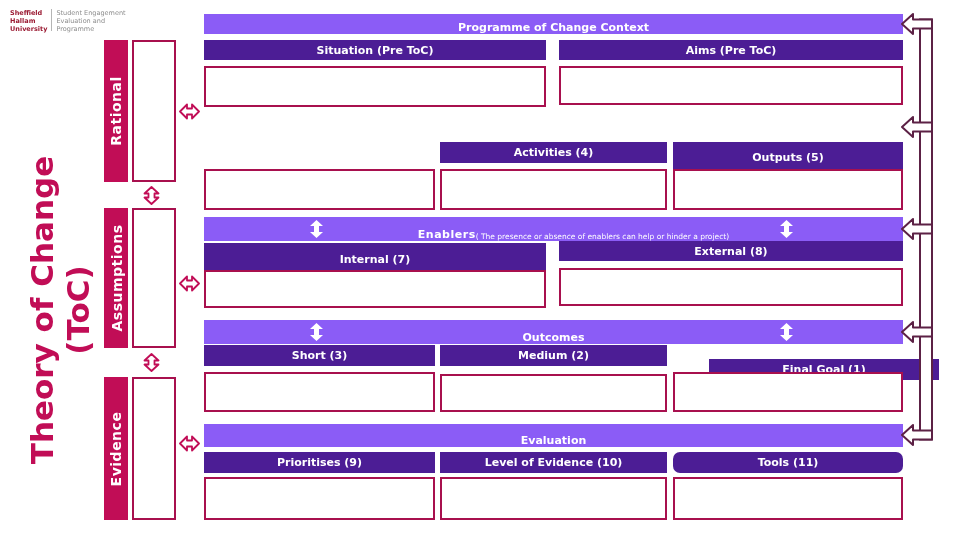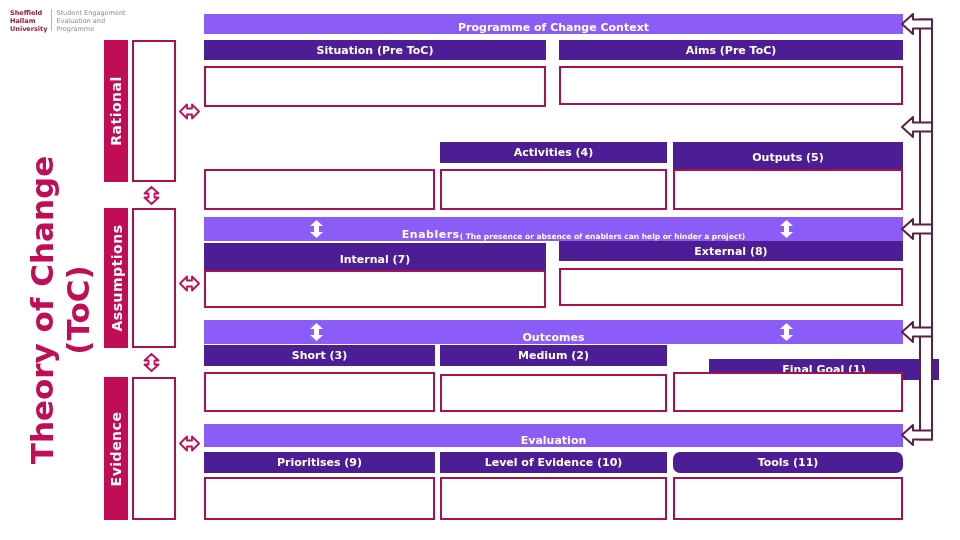--- a/index.html
+++ b/index.html
@@ -27,21 +27,21 @@
   }
   .sidebox{background:#fff;border:2px solid #a8104e;}
   #vtitle{
     width:320px;height:72px;left:-100px;top:274px;
     transform:rotate(-90deg);
     color:#c10d56;font-weight:bold;font-size:31px;line-height:36px;text-align:center;white-space:nowrap;
   }
   .logo-uni{color:#9b1b33;font-weight:bold;font-size:6.5px;line-height:8px;}
   .logo-dept{color:#8c8c8c;font-size:6.5px;line-height:8px;}
   .enb-big{font-size:11px;font-weight:bold;letter-spacing:.5px;margin-left:40px;}
-  .enb-note{font-size:7.5px;font-weight:bold;}
+  .enb-note{font-size:7.5px;font-weight:normal;}
   svg{display:block;}
 </style>
 </head>
 <body>
 
 <div id="slide">
 
   <div class="abs" style="left:10px;top:9px;display:flex;align-items:flex-start;">
     <div class="logo-uni">
       <div>Sheffield</div>

